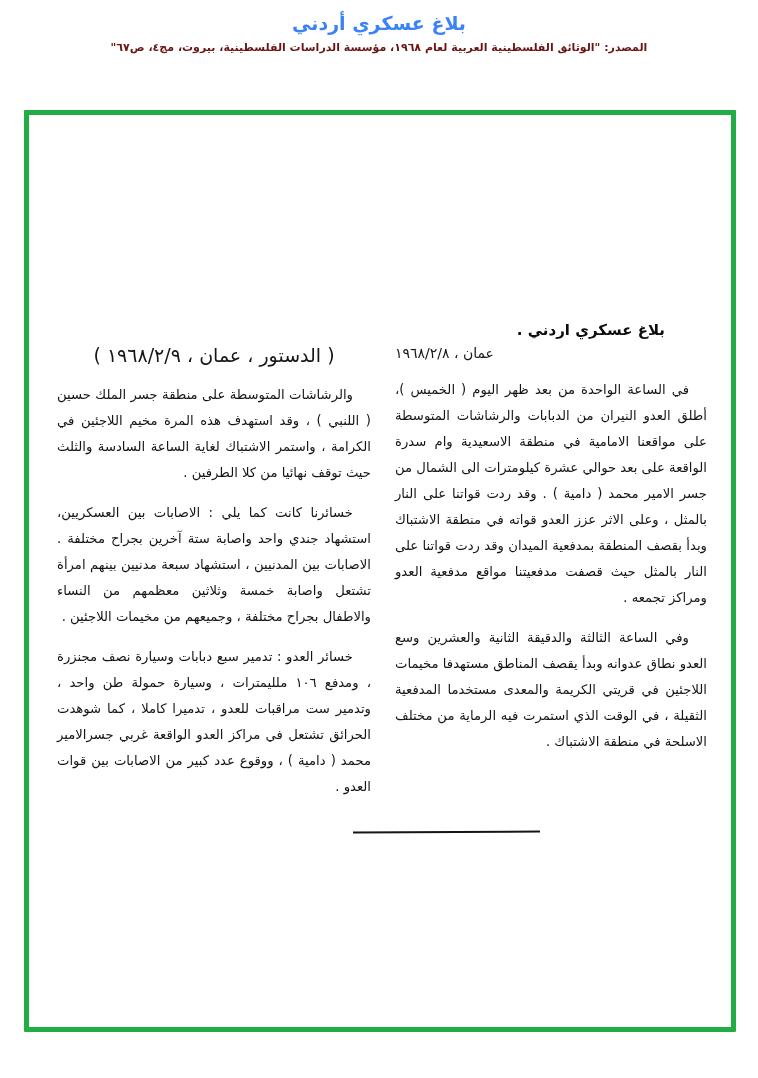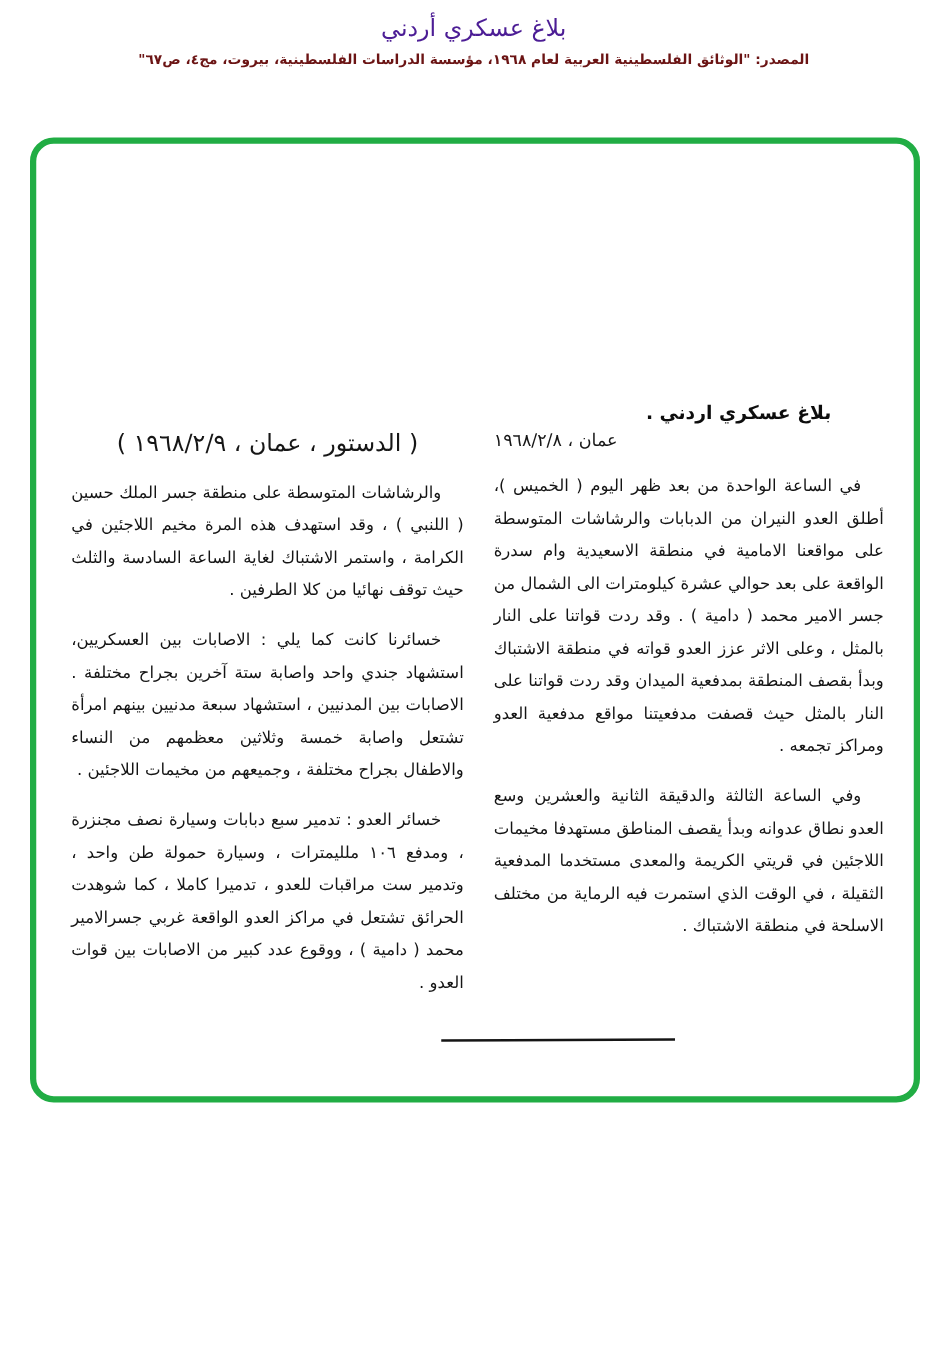--- a/index.html
+++ b/index.html
@@ -14,39 +14,39 @@
   .doc-header {
     position: absolute;
     top: 12px;
     left: 0;
     width: 100%;
     text-align: center;
     direction: rtl;
   }
   .doc-title {
     font-size: 19px;
-    font-weight: normal;
-    color: #4c1d95;
+    font-weight: bold;
+    color: #3b82f6;
     letter-spacing: 0.5px;
   }
   .doc-source {
     margin-top: 7px;
     font-size: 11px;
     font-weight: bold;
     color: #6b1414;
   }
   .scan-frame {
     position: absolute;
     left: 24px;
     top: 110px;
     width: 712px;
-    height: 772px;
+    height: 922px;
     box-sizing: border-box;
     border: 5px solid #21ad44;
-    border-radius: 19px;
+    border-radius: 1px;
     background: #ffffff;
   }
   .columns {
     position: absolute;
     top: 196px;
     right: 24px;
     left: 28px;
     display: flex;
     direction: rtl;
     gap: 24px;

